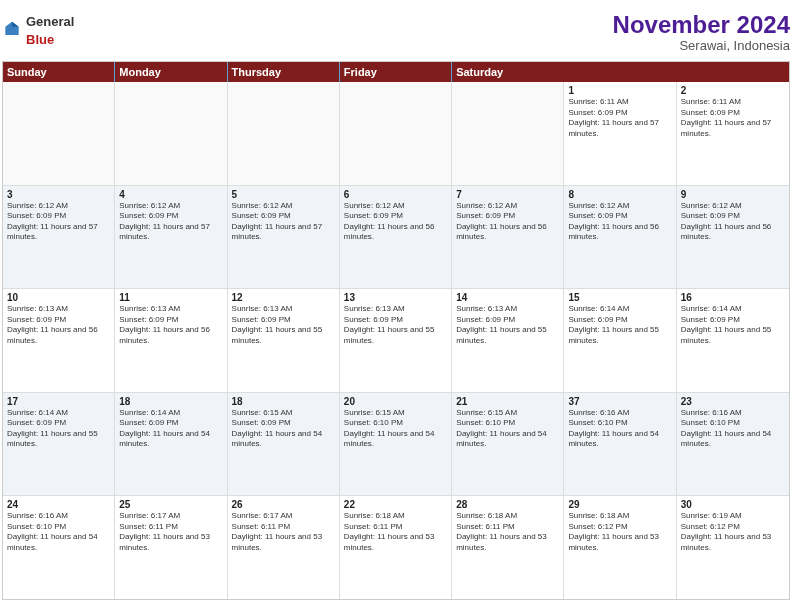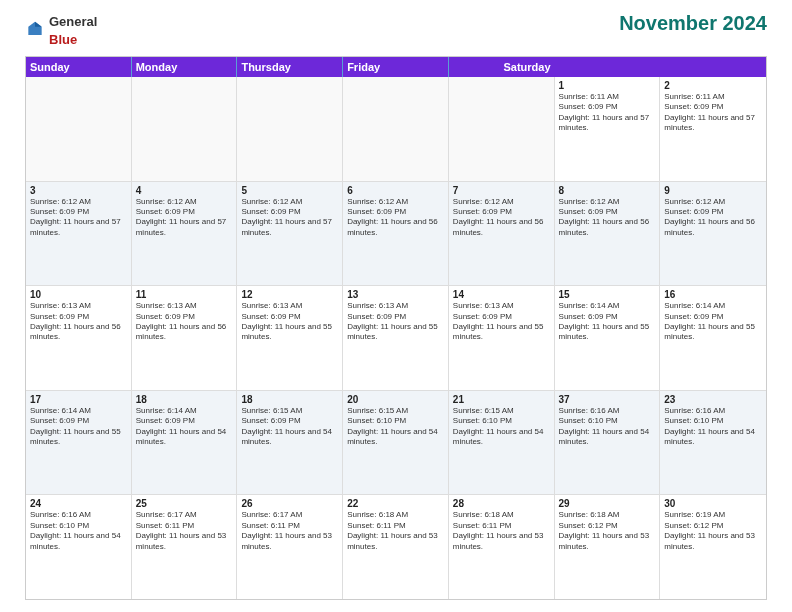--- a/index.html
+++ b/index.html
@@ -6,21 +6,21 @@
     body {
       font-family: Arial, sans-serif;
       background: #fff;
       width: 792px;
       height: 612px;
       overflow: hidden;
     }
     .page {
       width: 792px;
       height: 612px;
-      padding: 12px 25px;
+      padding: 12px 2px;
       display: flex;
       flex-direction: column;
     }
     .header {
       display: flex;
       justify-content: space-between;
       align-items: flex-start;
       margin-bottom: 8px;
     }
     .logo {
@@ -39,49 +39,49 @@
       color: #b91c1c;
     }
     .logo-icon {
       width: 20px;
       height: 20px;
     }
     .title-block {
       text-align: right;
     }
     .month-title {
-      font-size: 20px;
-      font-weight: bold;
-      color: #0f766e;
+      font-size: 24px;
+      font-weight: bold;
+      color: #4c1d95;
       line-height: 1.1;
     }
     .location {
       font-size: 13px;
       color: #555;
     }
     .calendar {
       flex: 1;
       display: flex;
       flex-direction: column;
       border: 1px solid #ccc;
     }
     .cal-header {
       display: grid;
       grid-template-columns: repeat(7, 1fr);
-      background: #6d28d9;
+      background: #7f1d1d;
     }
     .cal-header-cell {
       color: #fff;
       font-size: 11px;
       font-weight: bold;
       padding: 4px 4px;
       border-right: 1px solid #5a9fd4;
       text-align: left;
     }
-    .cal-header-cell:last-child { border-right: none; text-align: right; }
+    .cal-header-cell:last-child { border-right: none; }
     .cal-body {
       flex: 1;
       display: flex;
       flex-direction: column;
     }
     .cal-row {
       display: grid;
       grid-template-columns: repeat(7, 1fr);
       flex: 1;
       border-top: 1px solid #ddd;
@@ -122,20 +122,21 @@
         <polygon points="12,2 20,8 20,18 4,18 4,8" fill="#3a7fc1"></polygon>
         <polygon points="12,2 20,8 12,8" fill="#1a5fa0"></polygon>
       </svg>
       <div>
         <span class="logo-text-general">General</span><br>
         <span class="logo-text-blue">Blue</span>
       </div>
     </div>
     <div class="title-block">
       <div class="month-title">November 2024</div>
+      <div class="location">Serawai, Indonesia</div>
     </div>
   </div>
 
   <div class="calendar">
     <div class="cal-header">
     <div class="cal-header-cell">Sunday</div>
         <div class="cal-header-cell">Monday</div>
         <div class="cal-header-cell">Thursday</div>
         <div class="cal-header-cell">Friday</div>
         <div class="cal-header-cell">Saturday</div>

